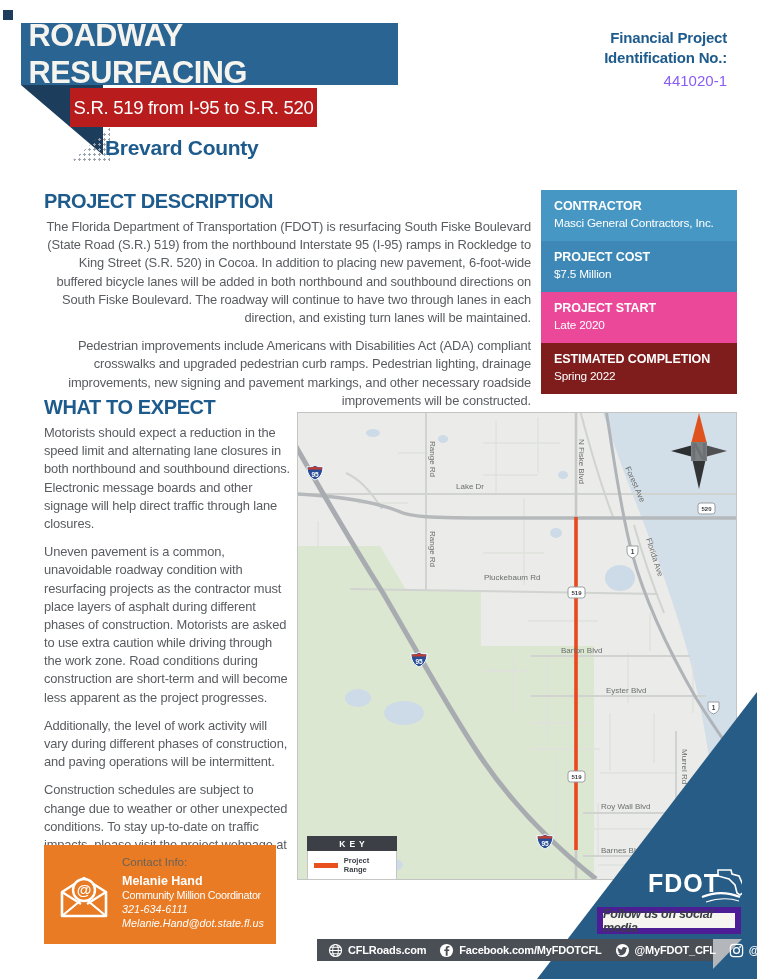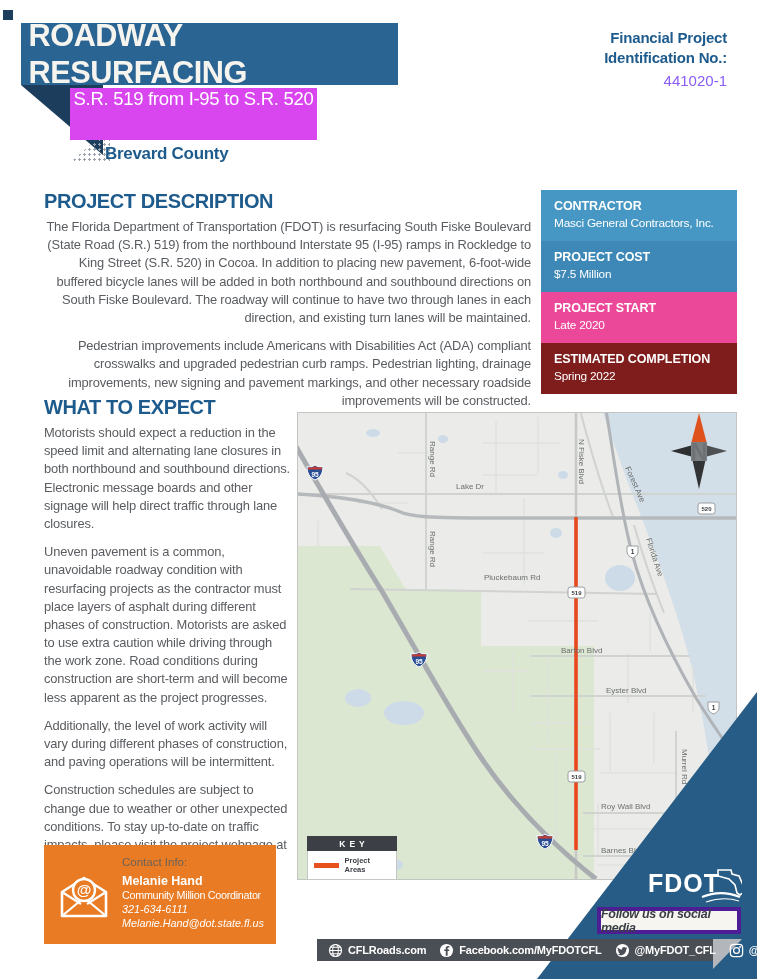--- a/index.html
+++ b/index.html
@@ -6,23 +6,23 @@
   body{width:757px;height:979px;position:relative;background:#ffffff;overflow:hidden;
        font-family:"Liberation Sans",sans-serif;-webkit-font-smoothing:antialiased;}
   .abs{position:absolute;}
   
   #corner-mark{left:3px;top:10px;width:10px;height:10px;background:#1d3d5c;}
   #title-banner{left:21px;top:23px;width:377px;height:62px;background:#2a6492;display:flex;align-items:center;justify-content:center;}
   #title-banner span{color:#f5f4ef;font-size:32px;font-weight:bold;letter-spacing:-.5px;transform:scaleX(.96);}
   #banner-fold{left:21px;top:85px;width:82px;height:70px;background:#1d3d5c;clip-path:polygon(0 0,100% 0,100% 100%);}
   #fold-dots{left:72px;top:127px;width:38px;height:34px;clip-path:polygon(0 100%,100% 0,100% 100%);
      background-image:radial-gradient(#9aa3ab 1px,transparent 1.2px);background-size:5px 5px;}
-  #sub-banner{left:70px;top:88px;width:247px;height:52px;background:#d946ef;display:flex;justify-content:center;}
+  #sub-banner{left:70px;top:88px;width:247px;height:39px;background:#b91c1c;display:flex;align-items:center;justify-content:center;}
   #sub-banner span{color:#ffffff;font-size:18.5px;letter-spacing:-.3px;}
-  #county{left:105px;top:144px;font-size:17px;font-weight:bold;color:#1e5b8d;letter-spacing:-.3px;}
+  #county{left:105px;top:136px;font-size:21px;font-weight:bold;color:#1e5b8d;letter-spacing:-.3px;}
   #fpid{right:30px;top:28px;text-align:right;}
   #fpid .lbl{font-size:15px;font-weight:bold;color:#1e5b8d;line-height:1.3;letter-spacing:-.2px;}
   #fpid .val{font-size:15px;color:#8b5cf6;margin-top:5px;}
   
   .sec-head{font-size:20px;font-weight:bold;color:#1e5b8d;letter-spacing:-.4px;}
   #pd-head{left:44px;top:190px;}
   #pd-body{left:44px;top:218px;width:487px;text-align:right;}
   .body-p{font-size:12.9px;color:#595c60;line-height:1.41;letter-spacing:-.15px;margin:0 0 10px 0;}
   #wte-head{left:44px;top:396px;}
   #wte-body{left:44px;top:424px;width:247px;}
@@ -48,21 +48,21 @@
   #contact-icon{position:absolute;left:12px;top:27px;}
   #contact-text{position:absolute;left:78px;top:11px;width:150px;}
   #contact-text .hd{font-size:11.5px;color:#6a6257;margin-bottom:6px;}
   #contact-text .nm{font-size:12.5px;font-weight:bold;color:#fff;}
   #contact-text .tt{font-size:10.8px;color:#fff;margin-top:1px;letter-spacing:-.3px;}
   #contact-text .ph,#contact-text .em{font-size:10.8px;color:#fff;font-style:italic;margin-top:2px;}
   
   #blue-tri{left:0;top:0;width:757px;height:979px;background:#265c85;
      clip-path:polygon(757px 692px,537px 979px,757px 979px);}
   #fdot-logo{left:646px;top:866px;}
-  #follow-box{left:597px;top:907px;width:144px;height:27px;background:#f7f5f0;border:4px solid #4c1d95;
+  #follow-box{left:597px;top:907px;width:144px;height:27px;background:#f7f5f0;border:6px solid #4c1d95;
      display:flex;align-items:center;justify-content:center;box-sizing:border-box;}
   #follow-box span{font-size:12.5px;font-weight:bold;font-style:italic;color:#3a3f45;letter-spacing:-.3px;}
   
   #footer-bar{left:317px;top:939px;width:396px;height:22px;background:#4a4e55;display:flex;align-items:center;gap:13px;padding-left:11px;box-sizing:border-box;}
   #bar-fold{left:713px;top:939px;width:29px;height:30px;background:#b3b7bb;clip-path:polygon(0 0,100% 0,0 100%);}
   .soc{display:flex;align-items:center;gap:5px;}
   .soc span{color:#fff;font-size:11px;font-weight:bold;letter-spacing:-.2px;}
   
   #compass{left:669px;top:413px;}
 </style>
@@ -224,21 +224,21 @@
   <polygon points="58,38 36,32 36,44" fill="#4e5052"></polygon>
   <polygon points="30,76 23,45 37,45" fill="#323335"></polygon>
   <rect x="22" y="29" width="16" height="19" fill="#7d8083"></rect>
   <text x="30" y="47" font-size="23" font-weight="bold" fill="#6e7174" text-anchor="middle">N</text>
 </svg>
 
 <div class="abs" id="key">
   <div id="key-head">KEY</div>
   <div id="key-body">
     <div id="key-swatch"></div>
-    <div id="key-item">Project Areas</div>
+    <div id="key-item">Project Range</div>
   </div>
 </div>
 
 <div class="abs" id="blue-tri"></div>
 
 <svg class="abs" id="fdot-logo" width="96" height="42" viewBox="0 0 96 42">
   <text x="2" y="26" font-size="25" font-weight="bold" fill="#ffffff" letter-spacing="1">FDOT</text>
   <path d="M72,4 h13 l1,4 l7,2 l4,9 l1,7 l-4,3 l-3,-2 l-2,-8 l-6,-6 l-11,-3 z" fill="none" stroke="#ffffff" stroke-width="1.6"></path>
   <path d="M56,31 C68,26 82,26 94,31" stroke="#ffffff" stroke-width="2.2" fill="none"></path>
   <path d="M60,36 C72,32 84,32 93,35" stroke="#ffffff" stroke-width="1.2" fill="none"></path>

